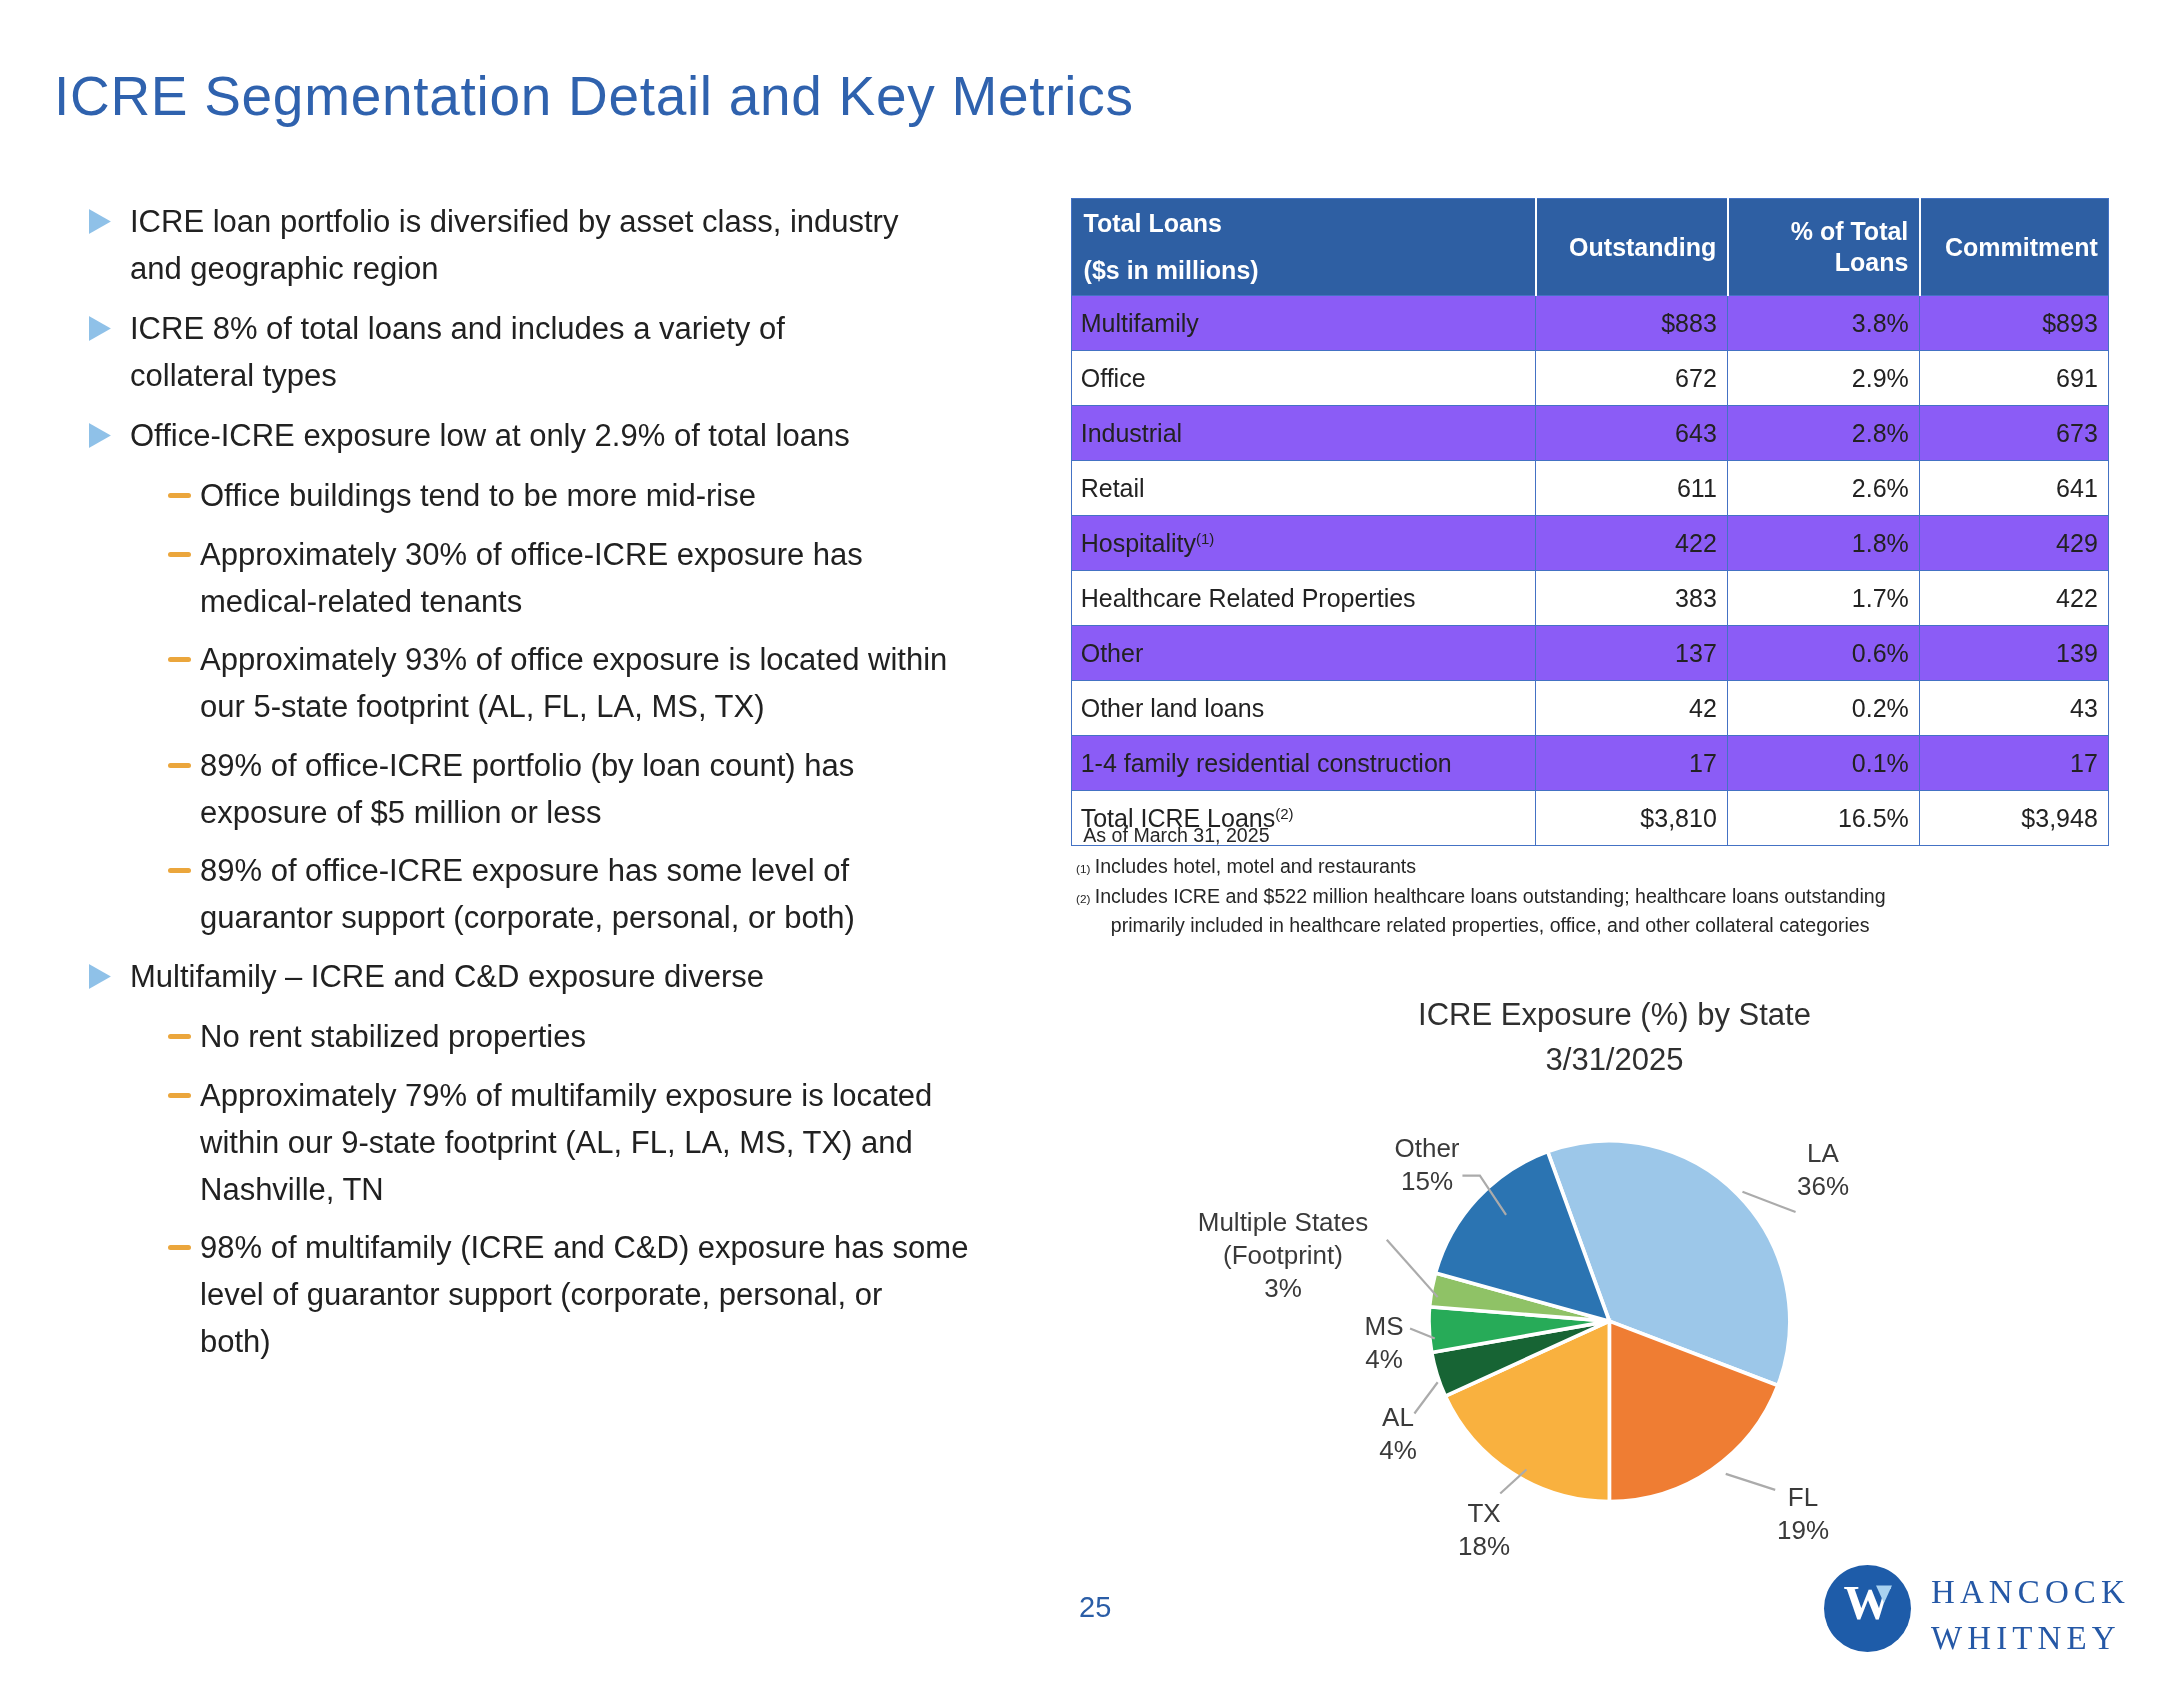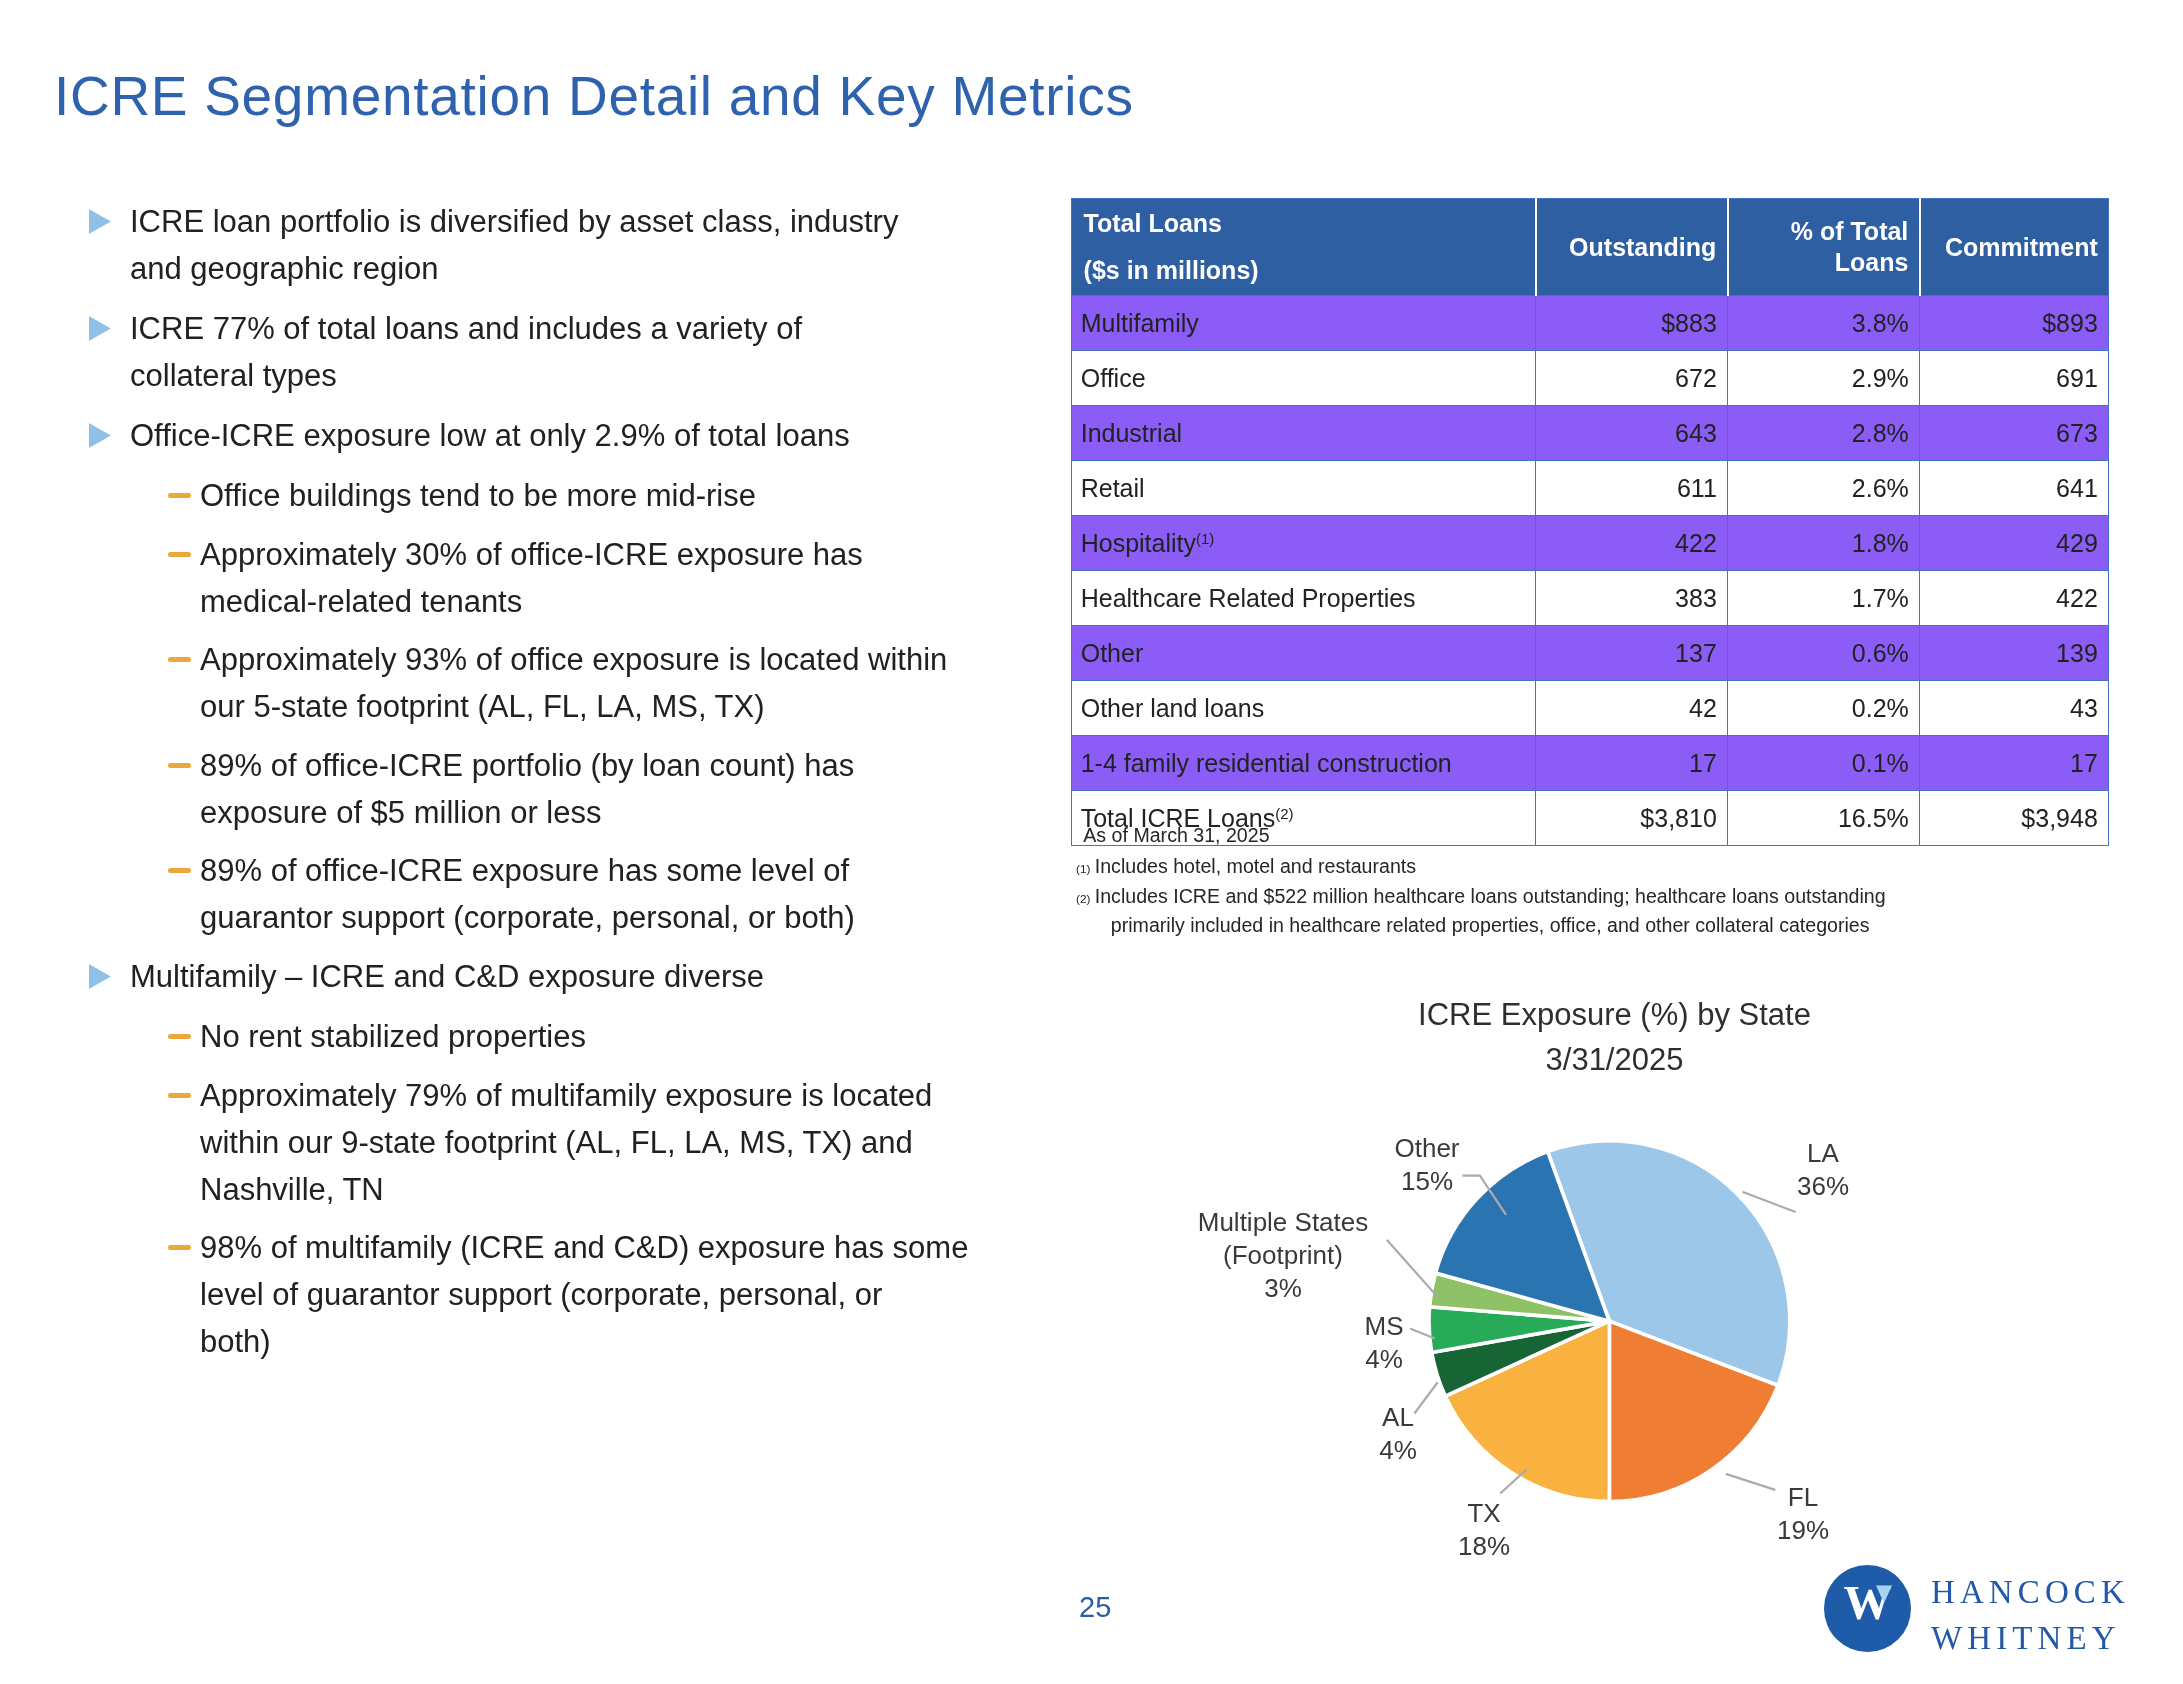--- a/index.html
+++ b/index.html
@@ -68,21 +68,21 @@
 <div class="abs" id="slide-title">ICRE Segmentation Detail and Key Metrics</div>
 
 <ul class="abs" id="bullet-list">
     <li class="l1">
       <span class="tri"></span>
       <div class="bline">ICRE loan portfolio is diversified by asset class, industry</div>
       <div class="bline">and geographic region</div>
     </li>
     <li class="l1">
       <span class="tri"></span>
-      <div class="bline">ICRE 77% of total loans and includes a variety of</div>
+      <div class="bline">ICRE 8% of total loans and includes a variety of</div>
       <div class="bline">collateral types</div>
     </li>
     <li class="l1">
       <span class="tri"></span>
       <div class="bline">Office-ICRE exposure low at only 2.9% of total loans</div>
     </li>
     <li class="l2">
       <span class="dash"></span>
       <div class="bline">Office buildings tend to be more mid-rise</div>
     </li>

